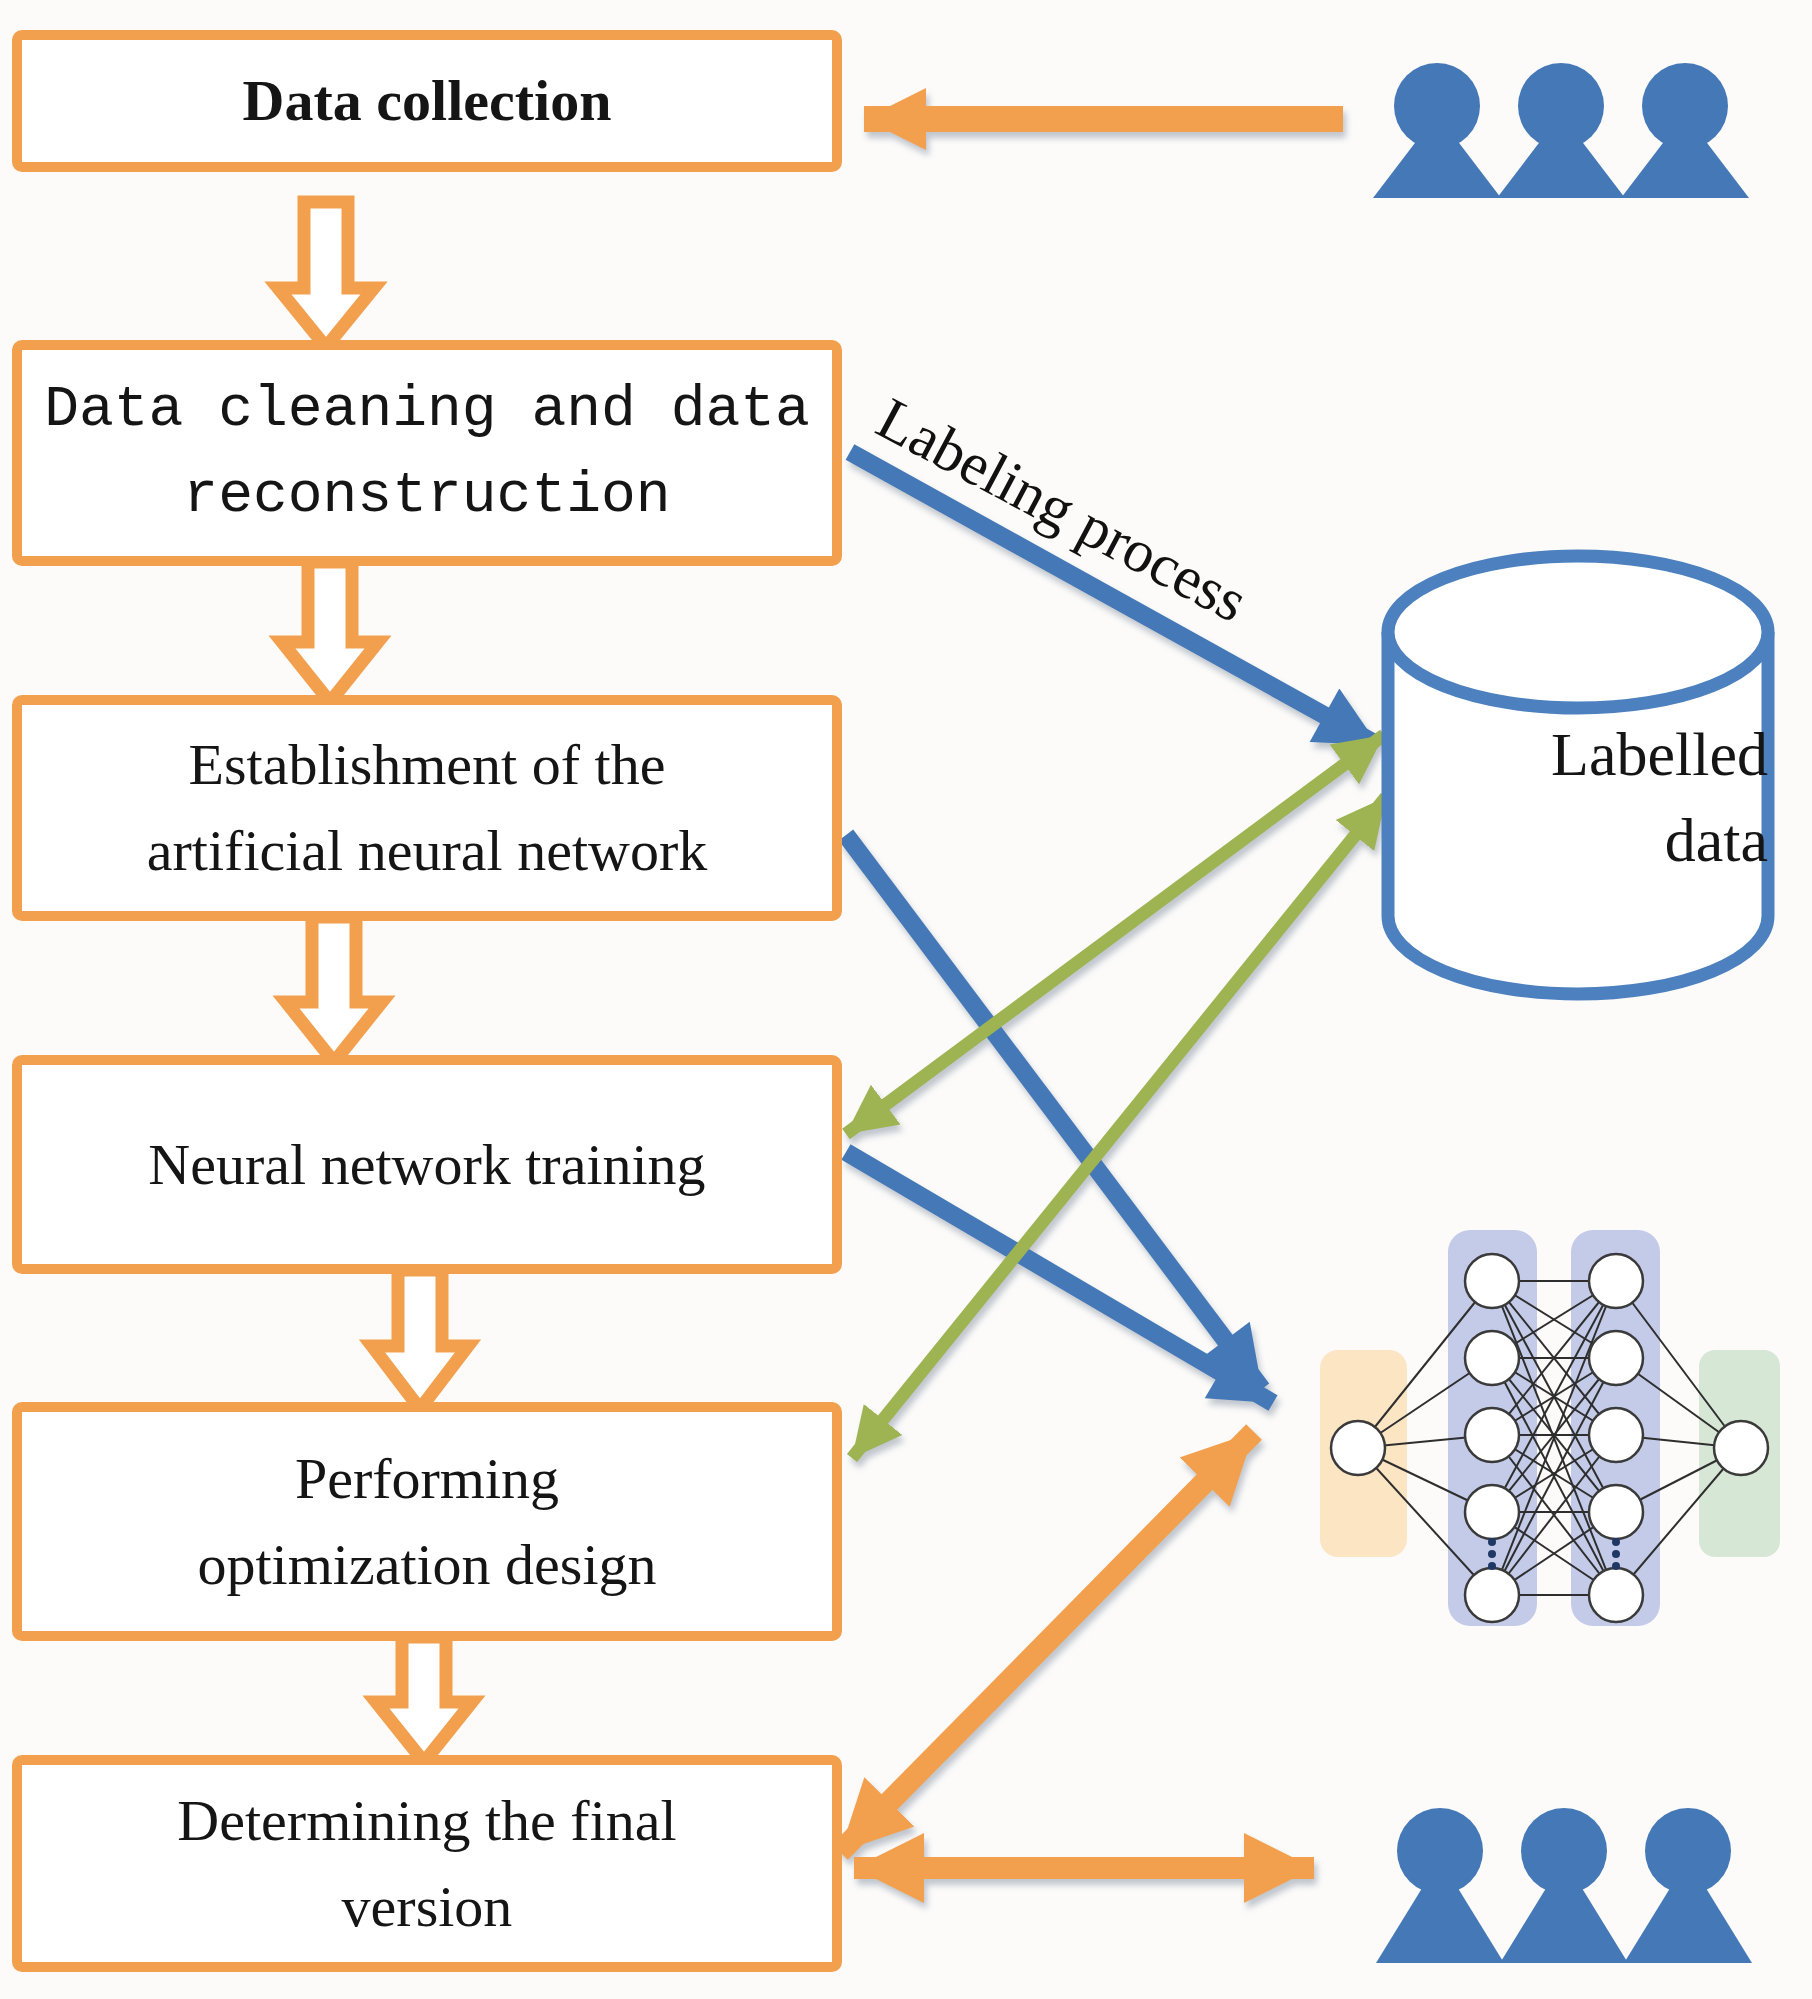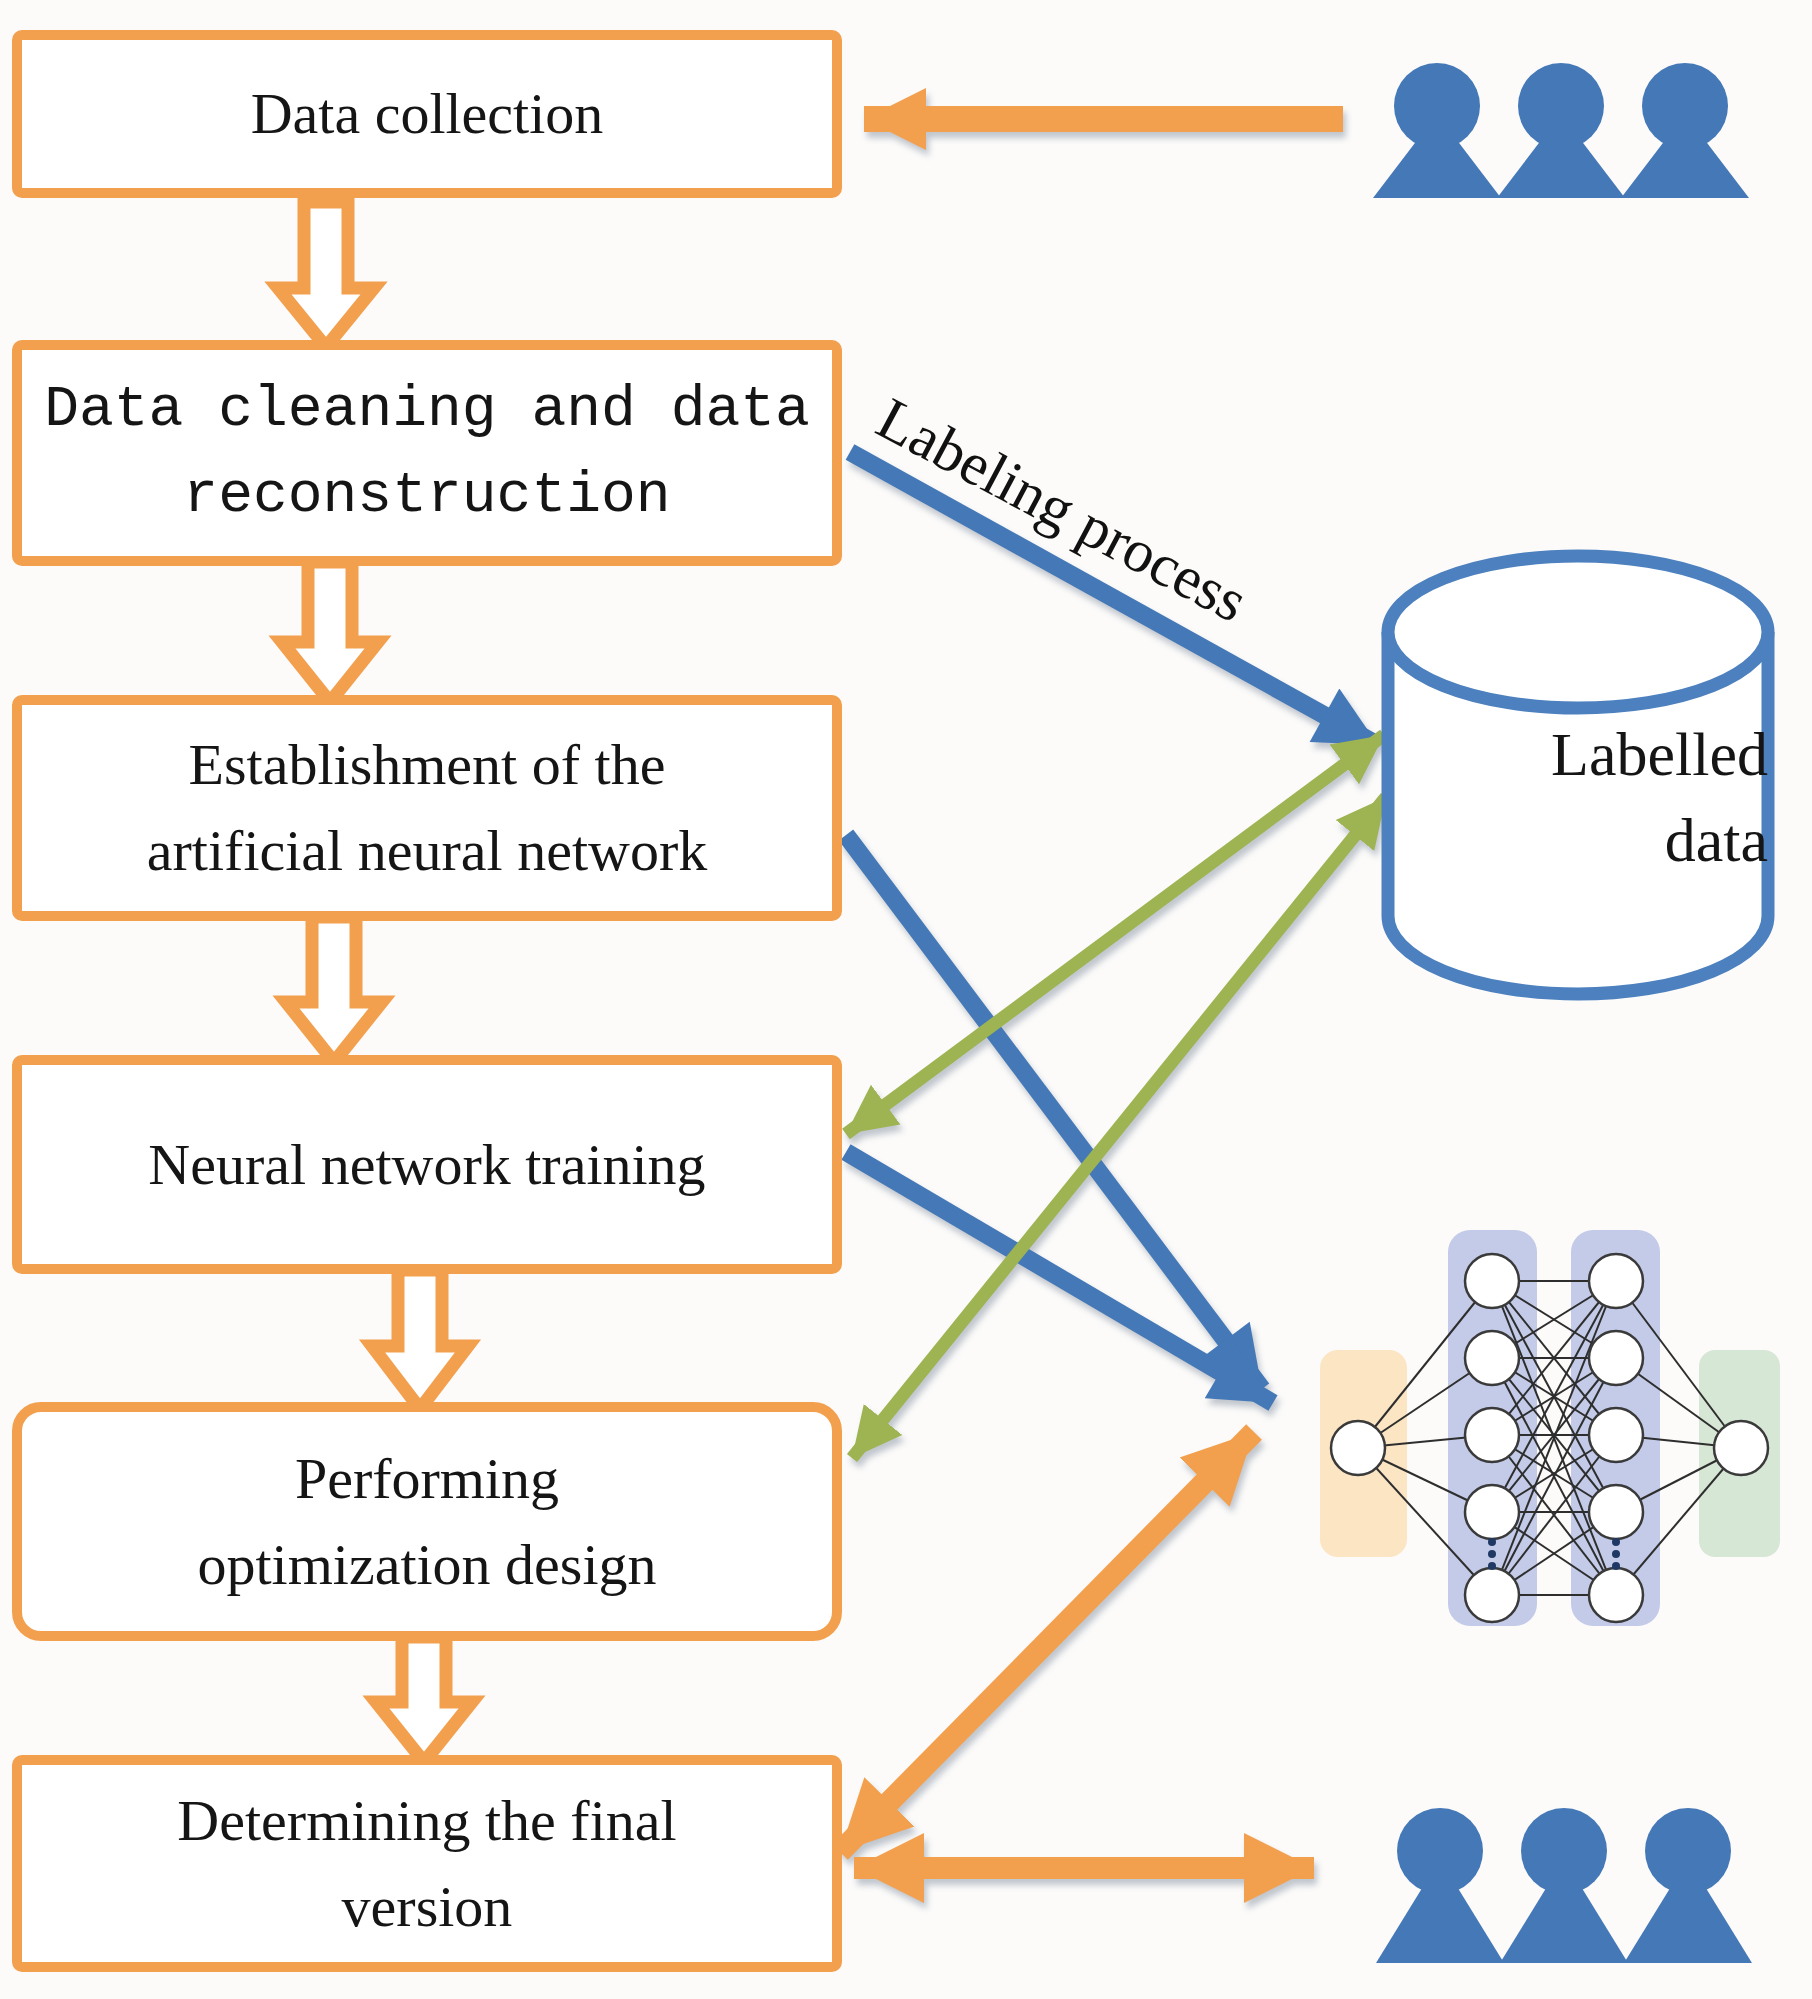--- a/index.html
+++ b/index.html
@@ -7,25 +7,25 @@
   .stage{position:relative;width:1812px;height:1999px;background:#fcfbfa;overflow:hidden;}
   .stage > svg{position:absolute;left:0;top:0;}
   .flow-box{
     position:absolute;left:12px;width:830px;box-sizing:border-box;
     border:10px solid var(--orange);border-radius:10px;background:#ffffff;
     display:flex;align-items:center;justify-content:center;
   }
   .box-label{
     font-size:58px;line-height:1.48;color:#151515;text-align:center;white-space:pre-line;
   }
-  #box1{top:30px;height:168px;}
+  #box1{top:30px;height:142px;font-weight:bold;}
   #box2{top:340px;height:226px;font-family:Liberation Mono, monospace;}
   #box3{top:695px;height:226px;}
   #box4{top:1055px;height:219px;}
-  #box5{top:1402px;height:239px;border-radius:29px;}
+  #box5{top:1402px;height:239px;}
   #box6{top:1755px;height:217px;}
   .rot-label{
     position:absolute;left:898px;top:384px;font-size:60px;color:#111;
     transform:rotate(28deg);transform-origin:0 0;white-space:nowrap;
   }
   .cyl-label{
     position:absolute;left:1388px;top:712px;width:380px;
     font-size:62px;line-height:1.38;color:#151515;text-align:right;white-space:pre-line;
   }
   .shadowed{filter:drop-shadow(3px 6px 3px rgba(120,133,150,.45));}

